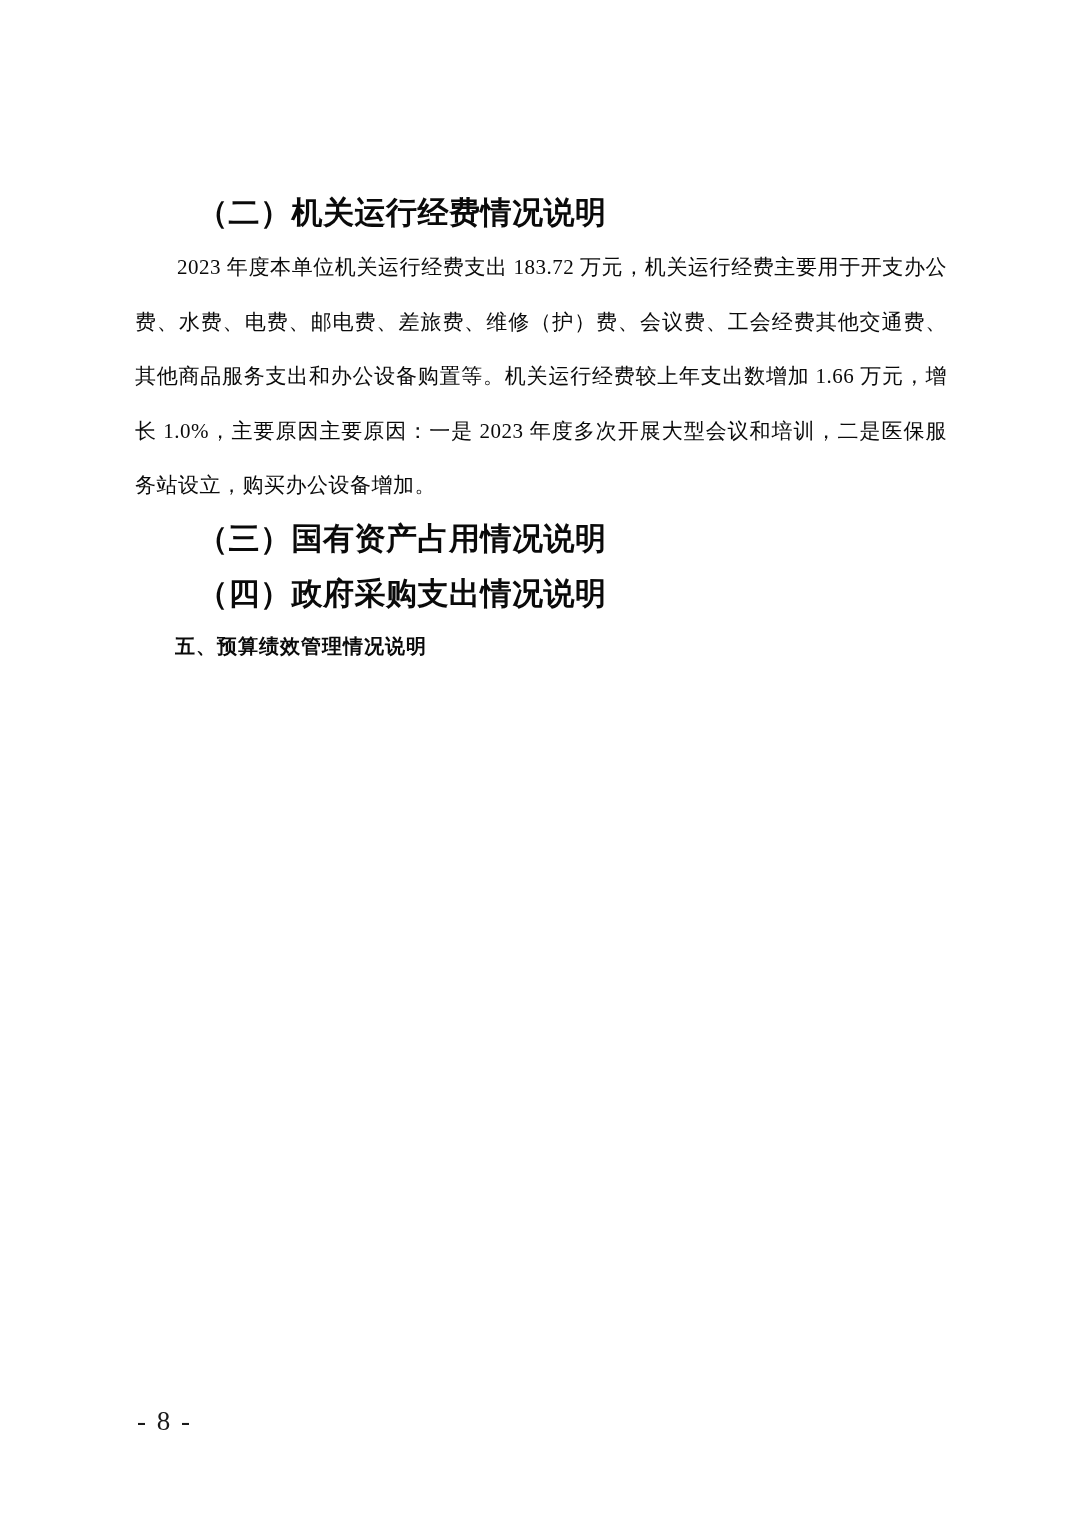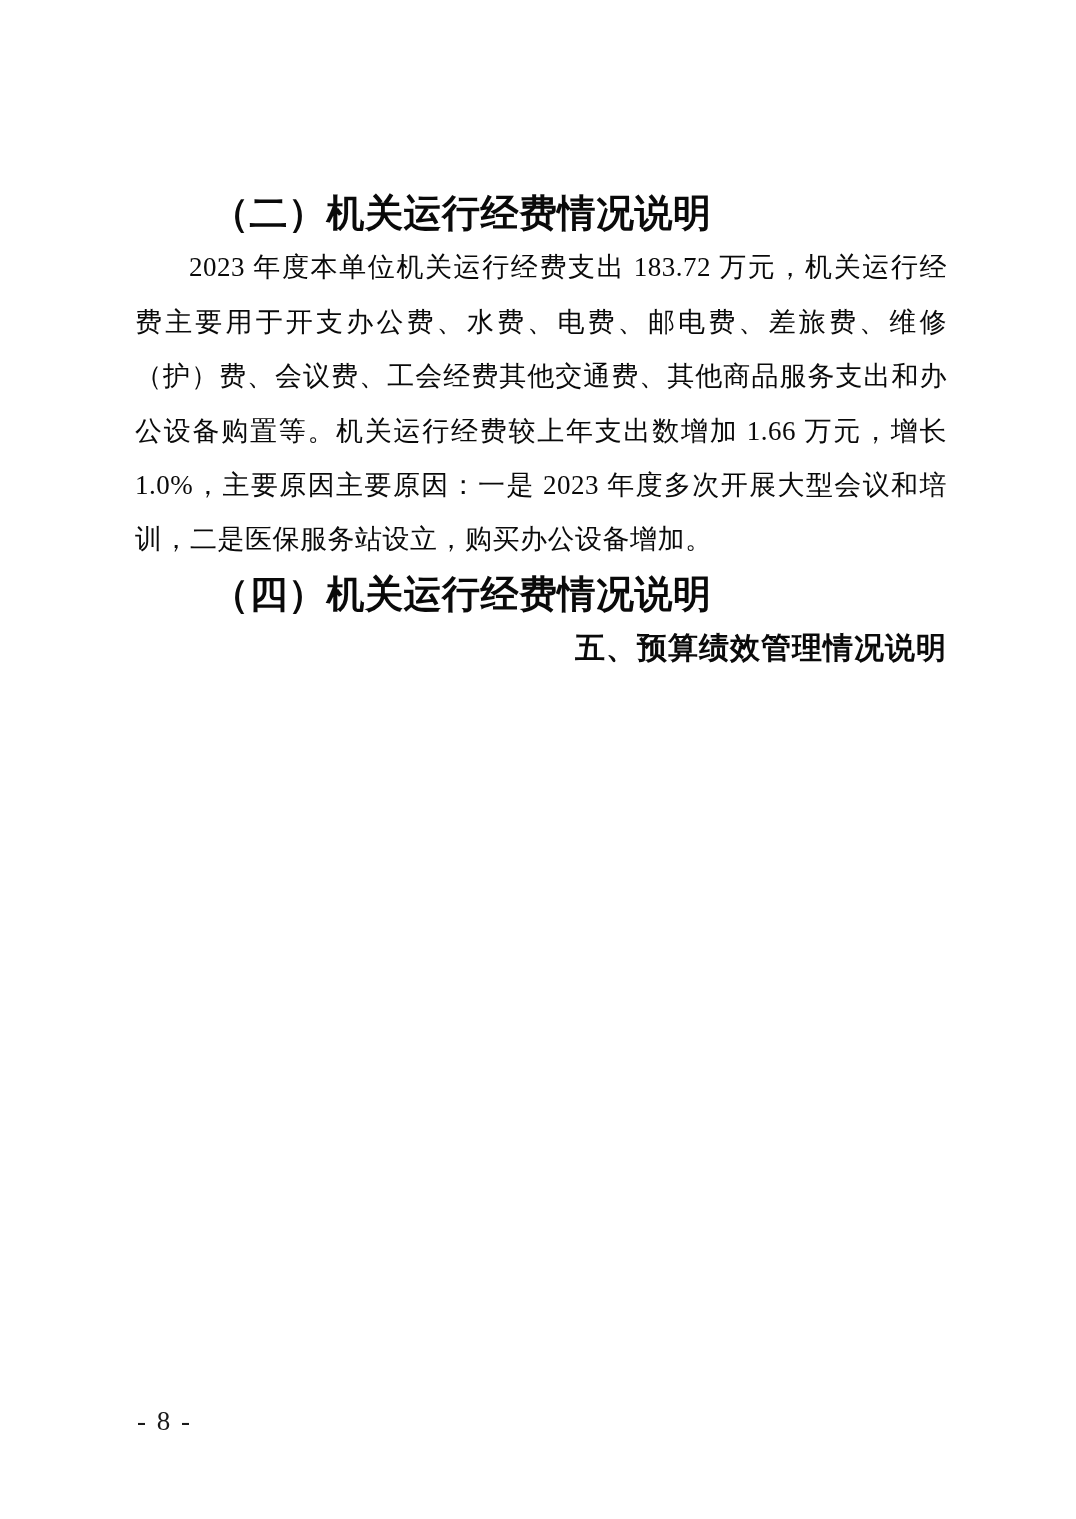--- a/index.html
+++ b/index.html
@@ -15,45 +15,44 @@
     color: #0a0a0a;
     overflow: hidden;
   }
   .doc-body {
     position: absolute;
     left: 135px;
     top: 186px;
     width: 812px;
   }
   .para {
-    font-size: 27px;
+    font-size: 21px;
     line-height: 54.4px;
     text-indent: 2em;
     margin: 0;
     text-align: justify;
     text-justify: inter-ideograph;
     letter-spacing: 0.5px;
   }
   .subheading {
-    font-size: 38px;
+    font-size: 31px;
     line-height: 54.4px;
     text-indent: 2em;
     margin: 0;
     font-weight: 600;
     letter-spacing: 0.5px;
   }
   .main-heading {
-    font-family: Liberation Sans, sans-serif;
-    font-size: 30px;
+    font-family: Liberation Mono, monospace;
+    font-size: 20px;
     line-height: 54.4px;
     text-indent: 2em;
     margin: 0;
     font-weight: 700;
     letter-spacing: 1px;
-    text-align: right;
   }
   .page-number {
     position: absolute;
     left: 137px;
     top: 1404px;
     font-size: 27px;
     line-height: 34px;
     font-family: "Liberation Serif", "DejaVu Serif", serif;
     color: #1a1a1a;
     letter-spacing: 2px;
@@ -61,22 +60,23 @@
 </style>
 </head>
 <body>
 
 <div class="doc-body">
 
   <h3 class="subheading">（二）机关运行经费情况说明</h3>
 
   <p class="para">2023 年度本单位机关运行经费支出 183.72 万元，机关运行经费主要用于开支办公费、水费、电费、邮电费、差旅费、维修（护）费、会议费、工会经费其他交通费、其他商品服务支出和办公设备购置等。机关运行经费较上年支出数增加 1.66 万元，增长 1.0%，主要原因主要原因：一是 2023 年度多次开展大型会议和培训，二是医保服务站设立，购买办公设备增加。</p>
 
+  <h3 class="subheading">（三）国有资产占用情况说明</h3>
 
 
-  <h3 class="subheading">（四）机关运行经费情况说明</h3>
+  <h3 class="subheading">（四）政府采购支出情况说明</h3>
 
 
   <h2 class="main-heading">五、预算绩效管理情况说明</h2>
 
 </div>
 
 <div class="page-number">- 8 -</div>
 
 </body></html>

